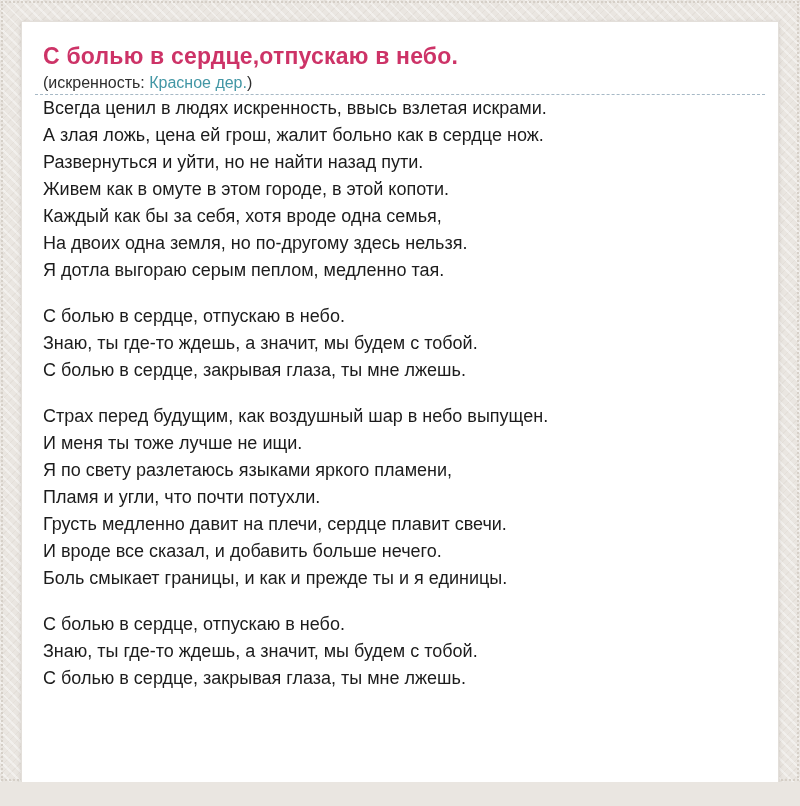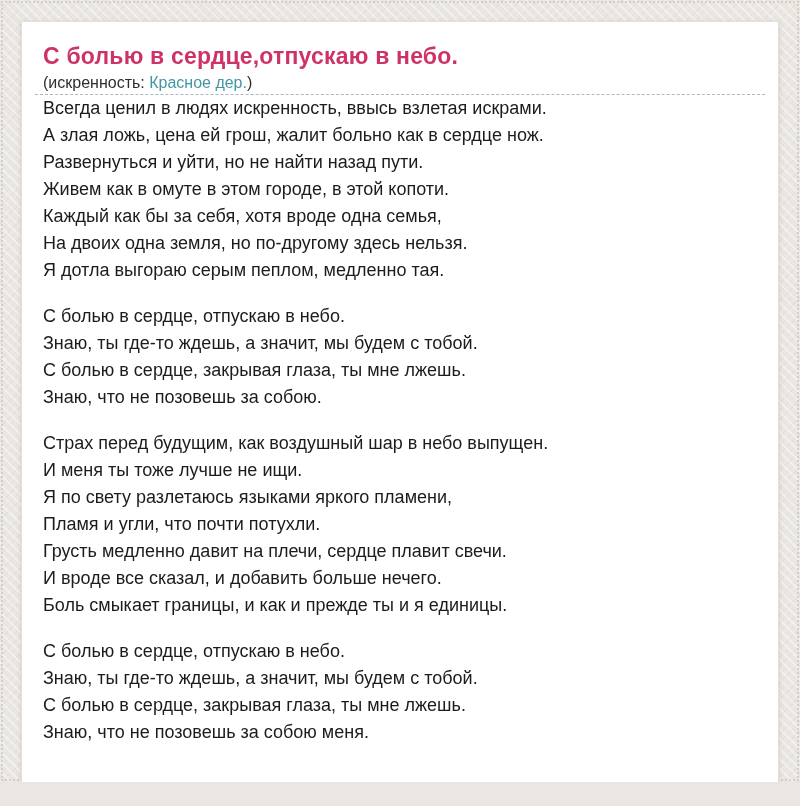--- a/index.html
+++ b/index.html
@@ -77,18 +77,18 @@
   <div class="card">
     <div class="header">
       <h1 class="title">С болью в сердце,отпускаю в небо.</h1>
       <div class="artist-line">
         <span>(искренность: </span><a href="#" class="artist-link">Красное дер.</a><span>)</span>
       </div>
     </div>
 
     <div class="lyrics">
         <p><span>Всегда ценил в людях искренность, ввысь взлетая искрами.</span><br><span>А злая ложь, цена ей грош, жалит больно как в сердце нож.</span><br><span>Развернуться и уйти, но не найти назад пути.</span><br><span>Живем как в омуте в этом городе, в этой копоти.</span><br><span>Каждый как бы за себя, хотя вроде одна семья,</span><br><span>На двоих одна земля, но по-другому здесь нельзя.</span><br><span>Я дотла выгораю серым пеплом, медленно тая.</span></p>
-        <p><span>С болью в сердце, отпускаю в небо.</span><br><span>Знаю, ты где-то ждешь, а значит, мы будем с тобой.</span><br><span>С болью в сердце, закрывая глаза, ты мне лжешь.</span><br><span>Знаю, что не позовешь за собою.</span></p>
+        <p><span>С болью в сердце, отпускаю в небо.</span><br><span>Знаю, ты где-то ждешь, а значит, мы будем с тобой.</span><br><span>С болью в сердце, закрывая глаза, ты мне лжешь.</span><br></p>
         <p><span>Страх перед будущим, как воздушный шар в небо выпущен.</span><br><span>И меня ты тоже лучше не ищи.</span><br><span>Я по свету разлетаюсь языками яркого пламени,</span><br><span>Пламя и угли, что почти потухли.</span><br><span>Грусть медленно давит на плечи, сердце плавит свечи.</span><br><span>И вроде все сказал, и добавить больше нечего.</span><br><span>Боль смыкает границы, и как и прежде ты и я единицы.</span></p>
-        <p><span>С болью в сердце, отпускаю в небо.</span><br><span>Знаю, ты где-то ждешь, а значит, мы будем с тобой.</span><br><span>С болью в сердце, закрывая глаза, ты мне лжешь.</span><br><span>Знаю, что не позовешь за собою меня.</span></p>
+        <p><span>С болью в сердце, отпускаю в небо.</span><br><span>Знаю, ты где-то ждешь, а значит, мы будем с тобой.</span><br><span>С болью в сердце, закрывая глаза, ты мне лжешь.</span><br></p>
       </div>
   </div>
 </div>
 
 </body></html>

